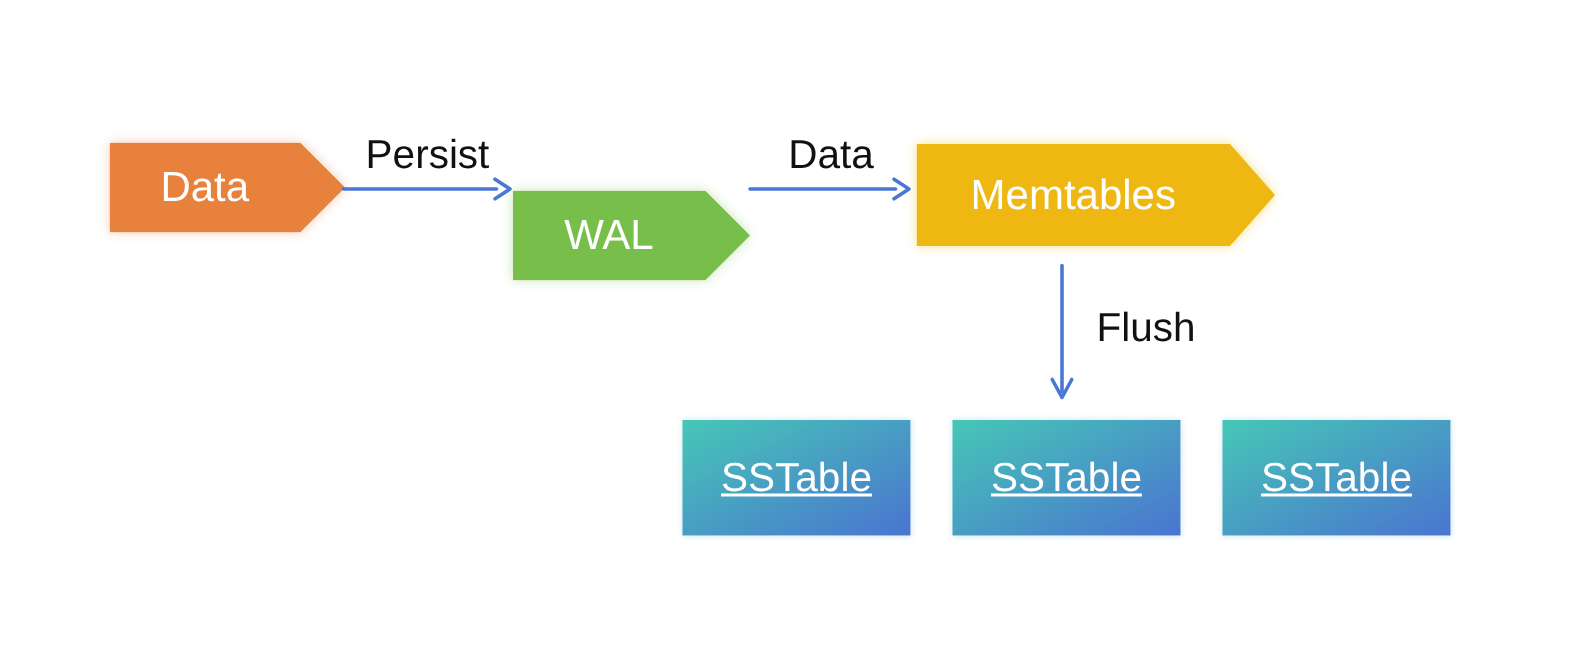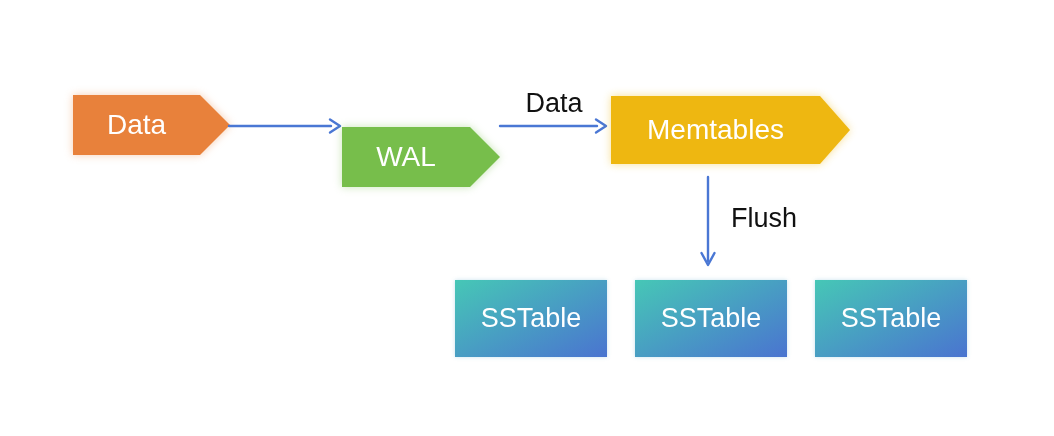--- a/index.html
+++ b/index.html
@@ -70,40 +70,42 @@
     background: linear-gradient(to bottom right,
                 var(--color-sstable_start, #46C7B6),
                 var(--color-sstable_end, #4A74D0));
     display: flex;
     align-items: center;
     justify-content: center;
     color: var(--color-node_text, #fff);
     font-size: 27px;
     line-height: 1;
     box-shadow: 0 0 4px rgba(70, 160, 200, 0.30);
+    text-decoration: underline;
   }
   .sstable.s1 { left: 455px; }
   .sstable.s2 { left: 635px; }
   .sstable.s3 { left: 815px; }
 </style>
 </head>
 <body>
 
 <div class="canvas">
 
   <div class="pent-wrap data">
     <div class="pentagon">
       <span>Data</span>
     </div>
   </div>
 
   <svg class="arrow persist" width="112" height="20">
     <path d="M0 10 H102"></path>
     <path d="M101 3.5 L111 10 L101 16.5"></path>
   </svg>
+  <div class="edge-label persist">Persist</div>
 
   <div class="pent-wrap wal">
     <div class="pentagon">
       <span>WAL</span>
     </div>
   </div>
 
   <svg class="arrow apply" width="108" height="20">
     <path d="M0 10 H97"></path>
     <path d="M96 3.5 L106 10 L96 16.5"></path>

